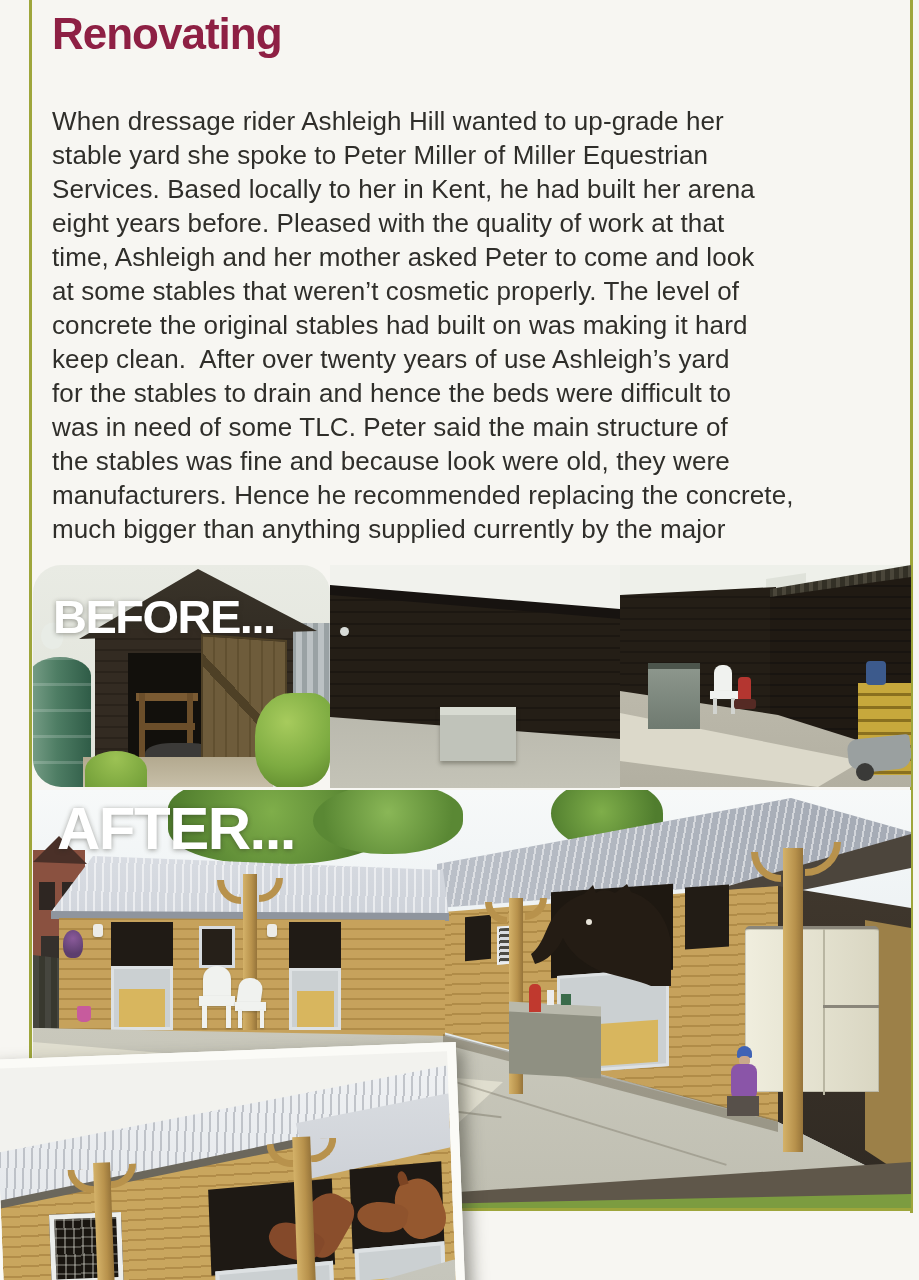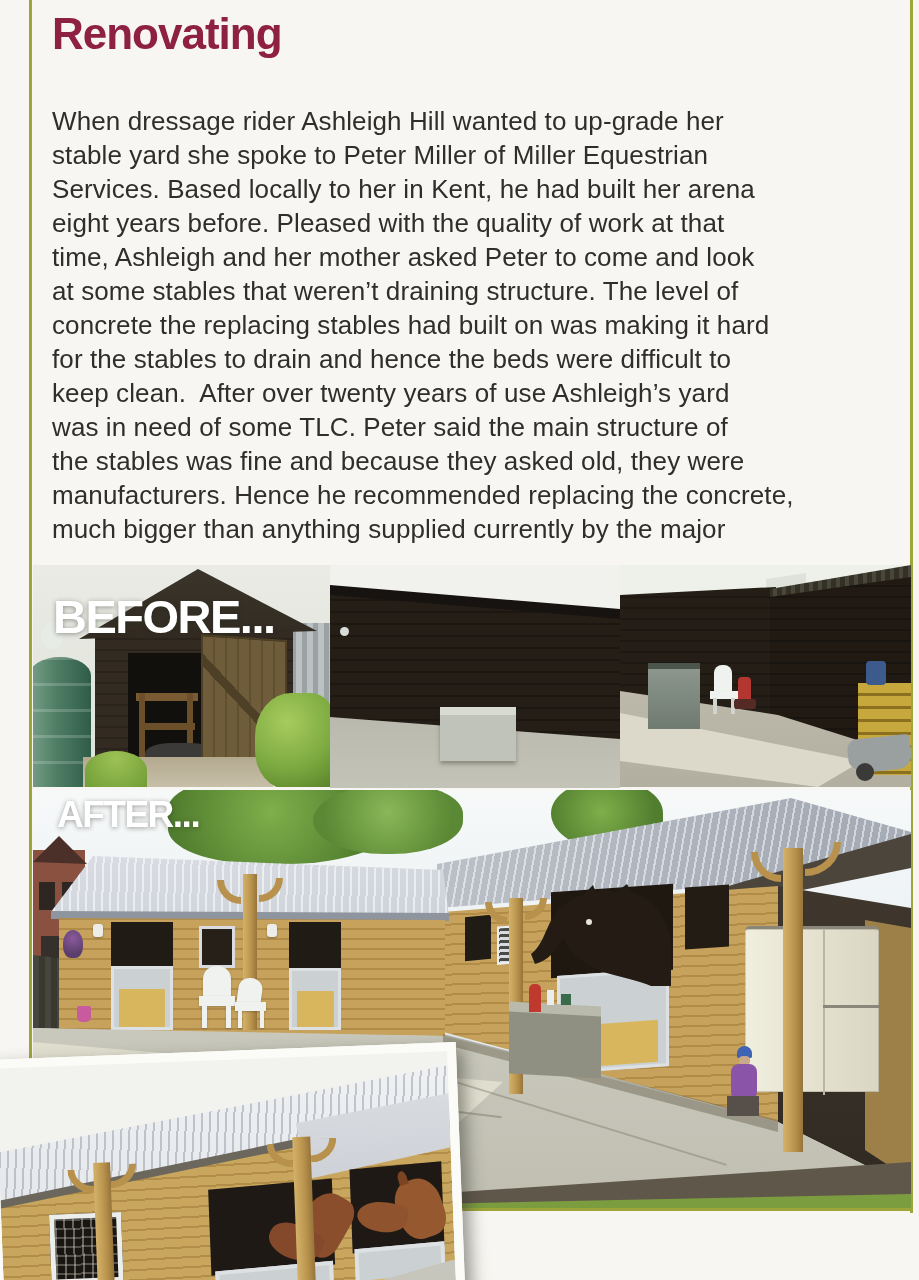--- a/index.html
+++ b/index.html
@@ -24,21 +24,21 @@
          letter-spacing:-1px;color:var(--maroon);}
   .article{position:absolute;left:52px;top:82px;width:840px;color:var(--body-text);margin-top:22px;}
   .bline{font-size:26px;line-height:34px;white-space:pre;font-weight:500;letter-spacing:.1px;}
 
   
   .photo{position:absolute;overflow:hidden;}
   .photo-label{position:absolute;color:var(--label);font-weight:800;letter-spacing:-1.5px;
                text-shadow:0 1px 5px rgba(40,40,30,.45);z-index:40;}
 
   
-  .before1{left:33px;top:565px;width:297px;height:222px;background:linear-gradient(180deg,#e9ebe4,#dfe2d8);}
+  .before1{left:33px;top:565px;width:297px;height:222px;background:linear-gradient(180deg,#e9ebe4,#dfe2d8);border-radius:28px;}
   .before1 .label{left:20px;top:24px;font-size:47px;}
   .b1-fence{position:absolute;left:225px;top:58px;width:72px;height:120px;
     background:repeating-linear-gradient(90deg,#9aa2a4 0 5px,#bcc2c4 5px 11px);}
   .b1-roof{position:absolute;inset:0;clip-path:polygon(165px 4px,46px 74px,284px 66px);
     background:linear-gradient(180deg,#3a342a,#211c15);}
   .b1-body{position:absolute;left:62px;top:64px;width:198px;height:140px;
     background:repeating-linear-gradient(180deg,#332b22 0 9px,#2a231b 9px 11px);}
   .b1-doorway{position:absolute;left:95px;top:88px;width:73px;height:116px;background:#12100c;}
   .b1-bench-top{position:absolute;left:103px;top:128px;width:62px;height:8px;background:#7a5a32;}
   .b1-bench-mid{position:absolute;left:106px;top:158px;width:56px;height:7px;background:#6b4e2a;}
@@ -99,21 +99,21 @@
   .b3-crate{position:absolute;left:238px;top:118px;width:53px;height:92px;
     background:repeating-linear-gradient(180deg,#c7a83c 0 10px,#8a701f 10px 13px);}
   .b3-blue{position:absolute;left:246px;top:96px;width:20px;height:24px;background:#3c5a8c;border-radius:4px;}
   .b3-barrow{position:absolute;left:228px;top:172px;width:63px;height:34px;background:#9aa0a0;
     border-radius:10px 4px 14px 40%;transform:rotate(-6deg);}
   .b3-wheel{position:absolute;left:236px;top:198px;width:18px;height:18px;border-radius:50%;background:#3a3a38;}
 
   
   .after{left:33px;top:790px;width:878px;height:420px;
     background:linear-gradient(180deg,#f7f9f9 0,#e9eff2 45%,#dde6ea 100%);}
-  .after .label{left:24px;top:4px;font-size:37px;}
+  .after .label{left:24px;top:4px;font-size:60px;}
   .af-foliage-a{position:absolute;left:135px;top:-14px;width:230px;height:88px;border-radius:42% 58% 55% 45%;
     background:radial-gradient(circle at 45% 40%,#7fae4a,#527f2f 70%,#3f6a24);}
   .af-foliage-a2{position:absolute;left:280px;top:-6px;width:150px;height:70px;border-radius:55% 45% 50% 50%;
     background:radial-gradient(circle at 50% 40%,#8ab757,#5a8834 75%);}
   .af-foliage-b{position:absolute;left:518px;top:-10px;width:112px;height:70px;border-radius:50% 50% 45% 55%;
     background:radial-gradient(circle at 45% 45%,#7fae4a,#507d2e 75%);}
   .af-house{position:absolute;left:0;top:60px;width:52px;height:148px;background:#8a5140;}
   .af-house-roof{position:absolute;inset:0;clip-path:polygon(0px 72px,26px 46px,54px 74px);background:#4a3028;}
   .af-house-w1{position:absolute;left:6px;top:92px;width:16px;height:28px;background:#2e2622;}
   .af-house-w2{position:absolute;left:29px;top:92px;width:16px;height:28px;background:#2e2622;}
@@ -279,26 +279,26 @@
   <div class="edge-right"></div>
 
   <h1 class="title">Renovating</h1>
 
   <div class="article">
     <div class="bline">When dressage rider Ashleigh Hill wanted to up-grade her</div>
     <div class="bline">stable yard she spoke to Peter Miller of Miller Equestrian</div>
     <div class="bline">Services. Based locally to her in Kent, he had built her arena</div>
     <div class="bline">eight years before. Pleased with the quality of work at that</div>
     <div class="bline">time, Ashleigh and her mother asked Peter to come and look</div>
-    <div class="bline">at some stables that weren’t draining structure. The level of</div>
-    <div class="bline">concrete the replacing stables had built on was making it hard</div>
+    <div class="bline">at some stables that weren’t cosmetic properly. The level of</div>
+    <div class="bline">concrete the original stables had built on was making it hard</div>
+    <div class="bline">keep clean.  After over twenty years of use Ashleigh’s yard</div>
     <div class="bline">for the stables to drain and hence the beds were difficult to</div>
-    <div class="bline">keep clean.  After over twenty years of use Ashleigh’s yard</div>
     <div class="bline">was in need of some TLC. Peter said the main structure of</div>
-    <div class="bline">the stables was fine and because they asked old, they were</div>
+    <div class="bline">the stables was fine and because look were old, they were</div>
     <div class="bline">manufacturers. Hence he recommended replacing the concrete,</div>
     <div class="bline">much bigger than anything supplied currently by the major</div>
   </div>
 
   <div class="photo before1" title="old wooden stable shed with open braced door, green water butt and overgrown grass">
     <div class="b1-fence"></div>
     <div class="b1-roof"></div>
     <div class="b1-body"></div>
     <div class="b1-doorway"></div>
     <div class="b1-bench-top"></div>

